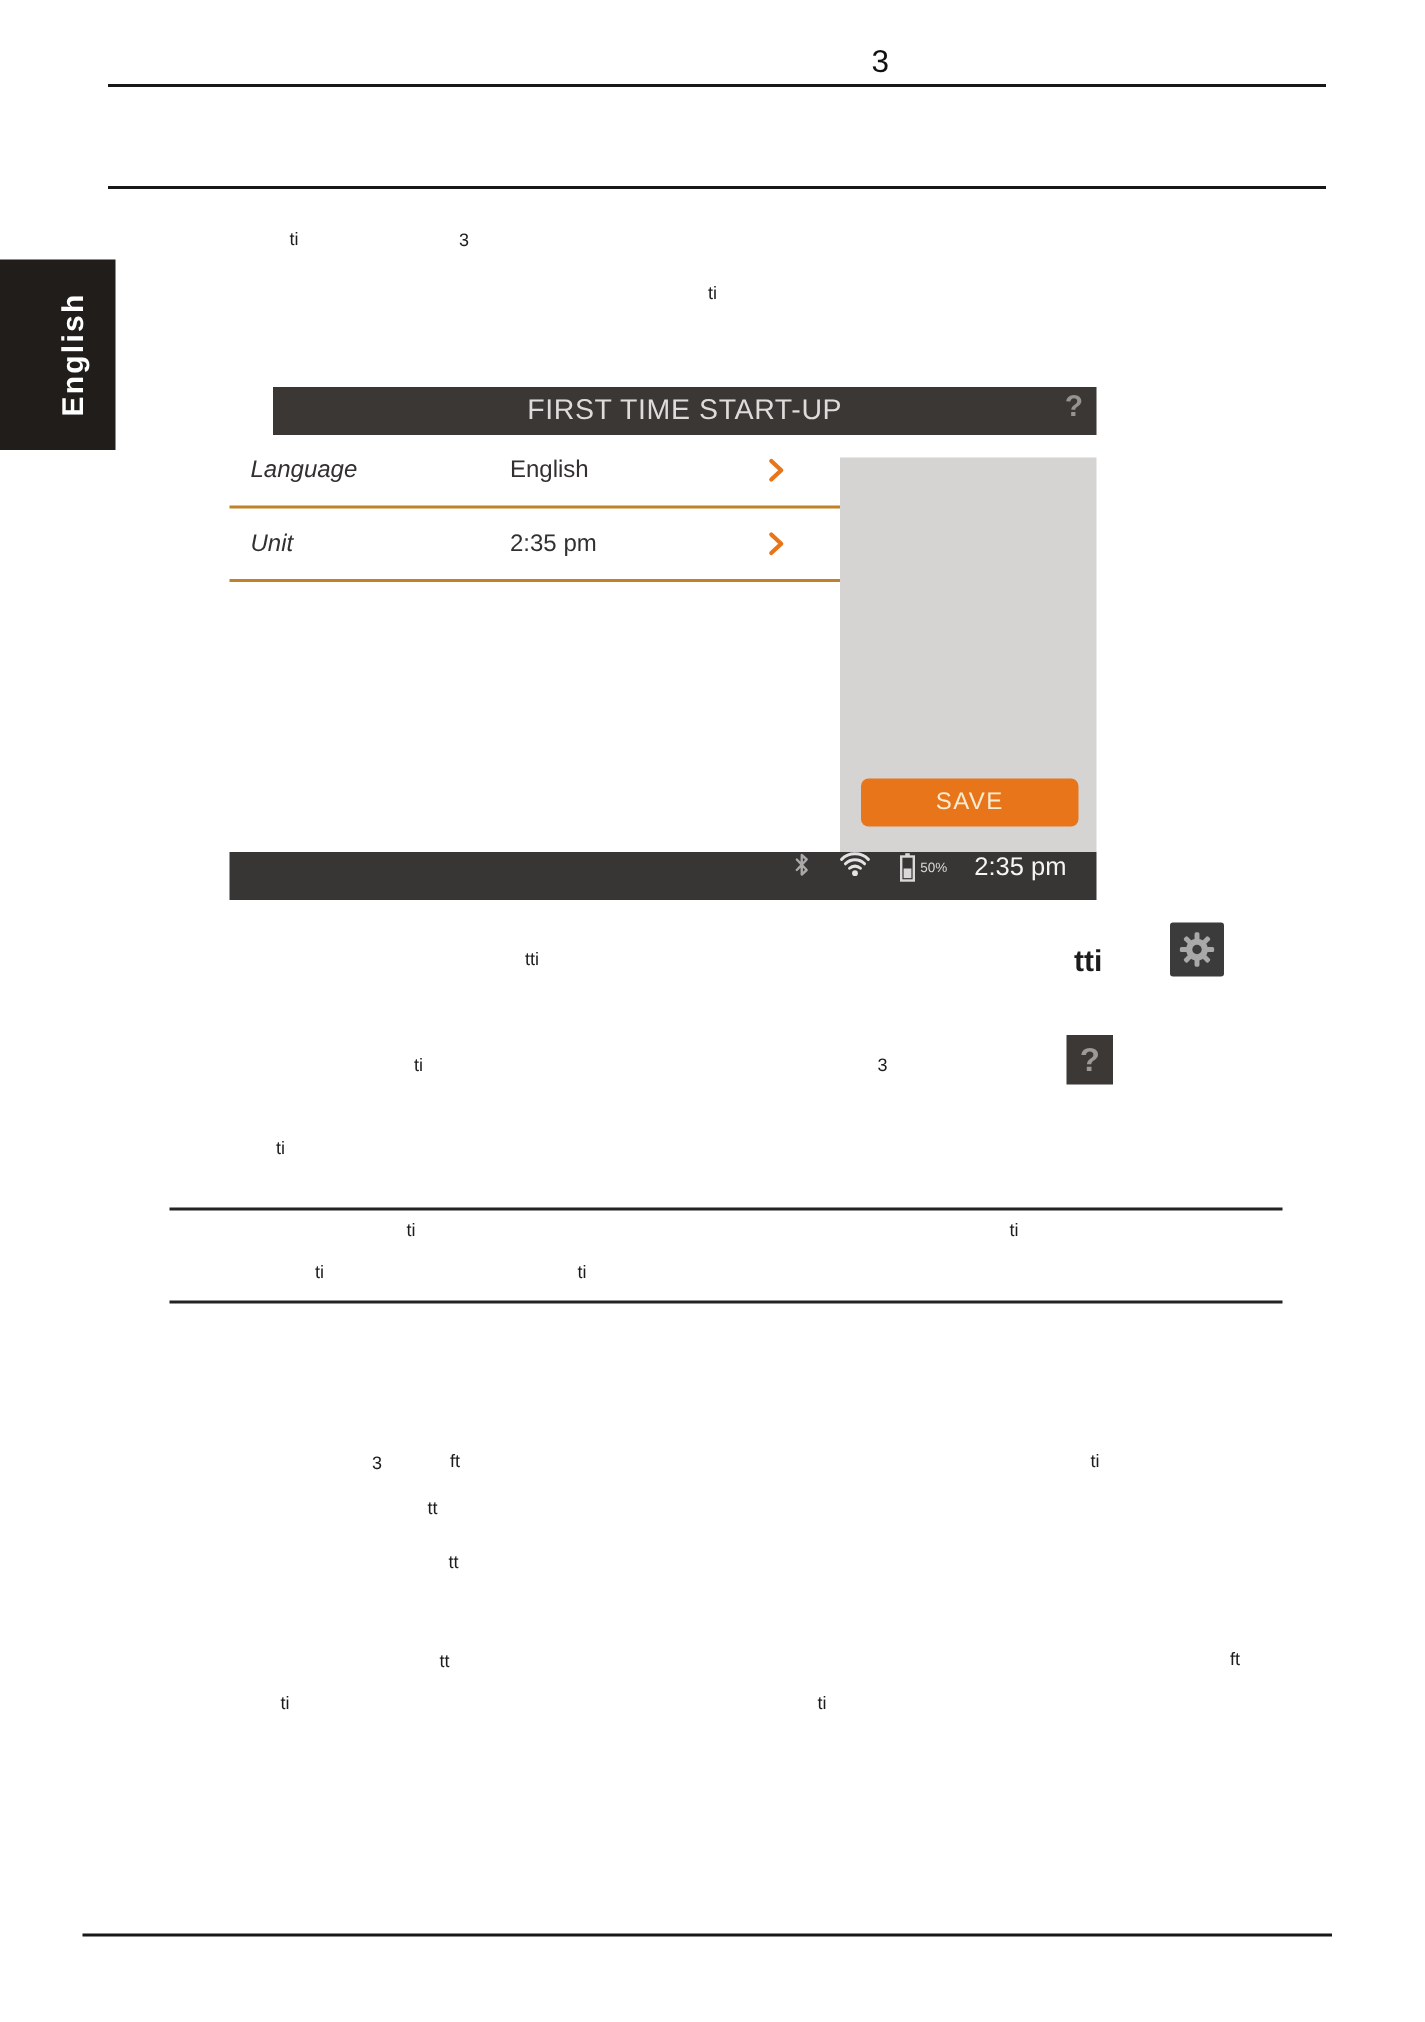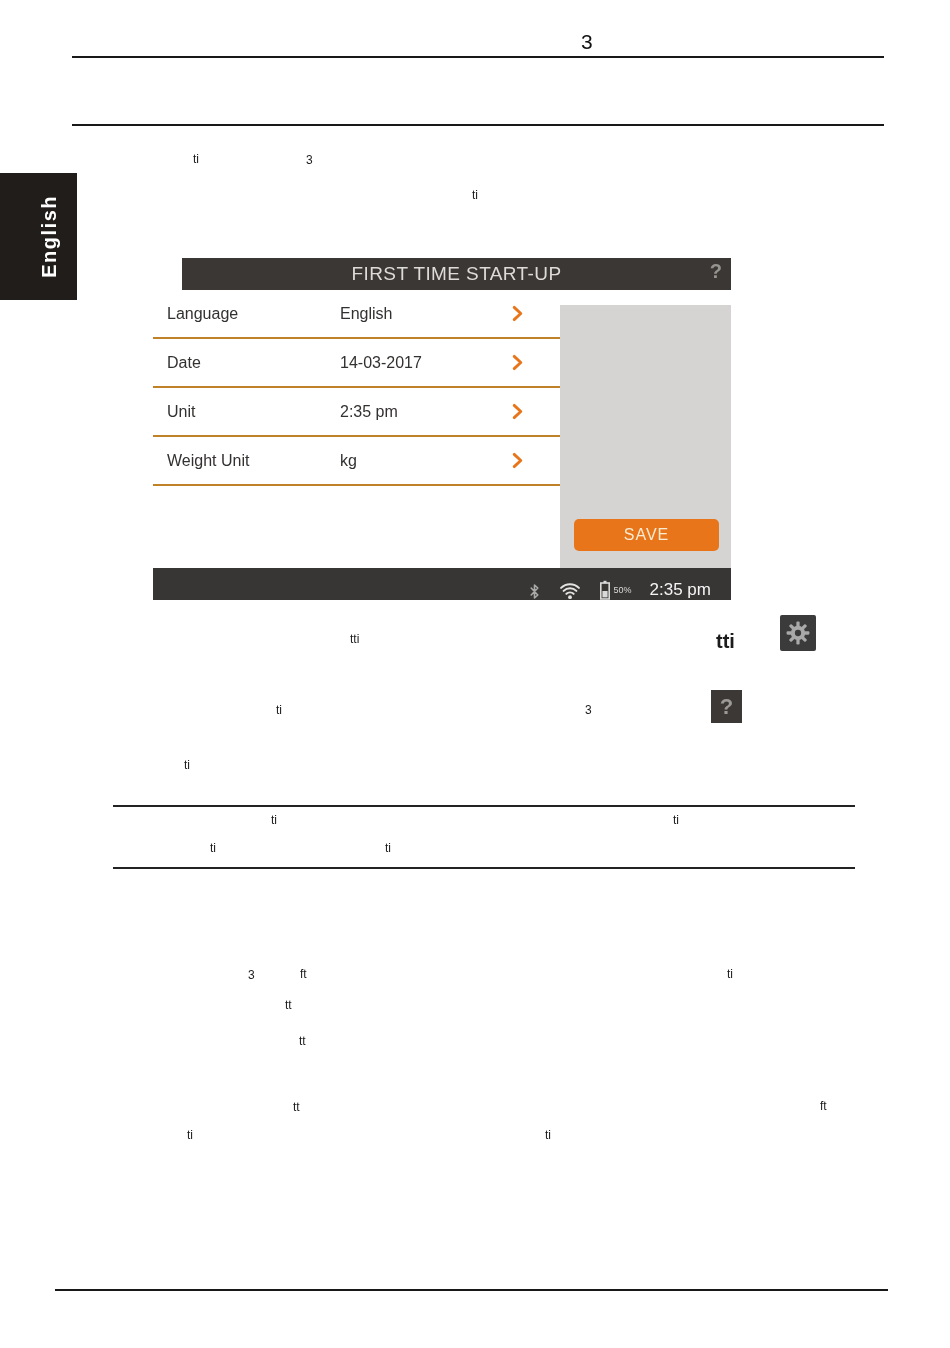--- a/index.html
+++ b/index.html
@@ -34,29 +34,29 @@
   
   .device{position:absolute;left:153px;top:258px;width:578px;height:342px;}
   .dev-header{height:32px;background:var(--header-dark);position:relative;
     display:flex;align-items:center;justify-content:center;margin-left:29px;}
   .dev-title{color:#dedcda;font-size:19px;letter-spacing:.4px;}
   .dev-help{position:absolute;right:9px;top:2px;color:#96948f;font-size:20px;font-weight:700;cursor:default;}
   .dev-body{display:flex;height:278px;}
   .dev-list{width:407px;background:#ffffff;}
   .dev-row{height:49px;display:flex;align-items:center;position:relative;
     border-bottom:2px solid var(--separator-orange);padding-left:14px;}
-  .row-label{font-size:16px;color:#333130;}
+  .row-label{font-size:16px;color:#333130;font-style:italic;}
   .row-value{position:absolute;left:187px;font-size:16px;color:#333130;}
   .chev{position:absolute;left:358px;width:13px;height:17px;}
   .chev polyline{fill:none;stroke:var(--accent-orange);stroke-width:3;stroke-linecap:round;stroke-linejoin:round;}
   .dev-side{flex:1;background:var(--panel-gray);position:relative;margin-top:15px;}
   .save-btn{position:absolute;left:14px;right:12px;bottom:17px;height:32px;background:var(--accent-orange);
     border:none;border-radius:5px;color:var(--save-text);font-size:16px;letter-spacing:1px;
     font-family:"Liberation Sans", sans-serif;}
-  .dev-status{height:32px;background:var(--statusbar-dark);display:flex;align-items:flex-end;
+  .dev-status{height:32px;background:var(--statusbar-dark);display:flex;align-items:flex-start;
     justify-content:flex-end;gap:18px;padding-right:20px;}
   .sb-icon{display:flex;align-items:center;}
   .battery-group{display:flex;align-items:center;gap:3px;}
   .battery-pct{font-size:9px;color:#d9d9d9;}
   .sb-time{font-size:17px;color:#f5f5f5;}
 
   
   .gear-btn{position:absolute;left:780px;top:615px;width:36px;height:36px;background:#3b3b3b;
     border-radius:2px;display:flex;align-items:center;justify-content:center;}
   .help-btn{position:absolute;left:711px;top:690px;width:31px;height:33px;background:#3b3835;
@@ -83,36 +83,22 @@
     <div class="dev-body">
       <div class="dev-list">
           <div class="dev-row">
             <span class="row-label">Language</span>
             <span class="row-value">English</span>
             <svg class="chev" viewBox="0 0 12 18">
               <polyline points="2.5,2.5 9.5,9 2.5,15.5"></polyline>
             </svg>
           </div>
           <div class="dev-row">
-            <span class="row-label">Date</span>
-            <span class="row-value">14-03-2017</span>
-            <svg class="chev" viewBox="0 0 12 18">
-              <polyline points="2.5,2.5 9.5,9 2.5,15.5"></polyline>
-            </svg>
-          </div>
-          <div class="dev-row">
             <span class="row-label">Unit</span>
             <span class="row-value">2:35 pm</span>
-            <svg class="chev" viewBox="0 0 12 18">
-              <polyline points="2.5,2.5 9.5,9 2.5,15.5"></polyline>
-            </svg>
-          </div>
-          <div class="dev-row">
-            <span class="row-label">Weight Unit</span>
-            <span class="row-value">kg</span>
             <svg class="chev" viewBox="0 0 12 18">
               <polyline points="2.5,2.5 9.5,9 2.5,15.5"></polyline>
             </svg>
           </div>
         </div>
       <div class="dev-side">
         <button class="save-btn">SAVE</button>
       </div>
     </div>
     <div class="dev-status">

